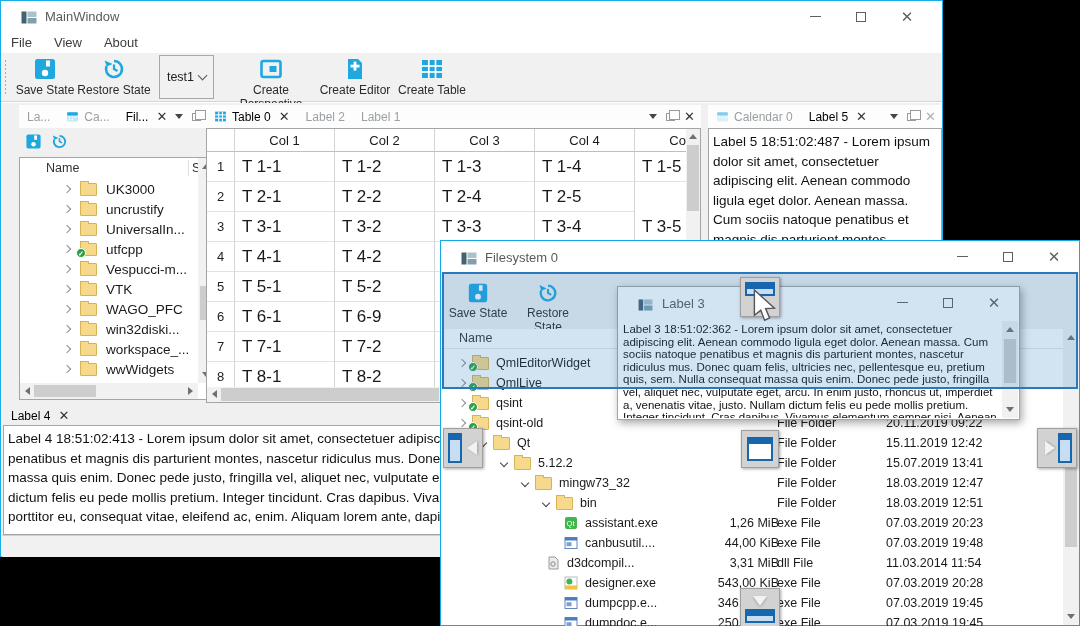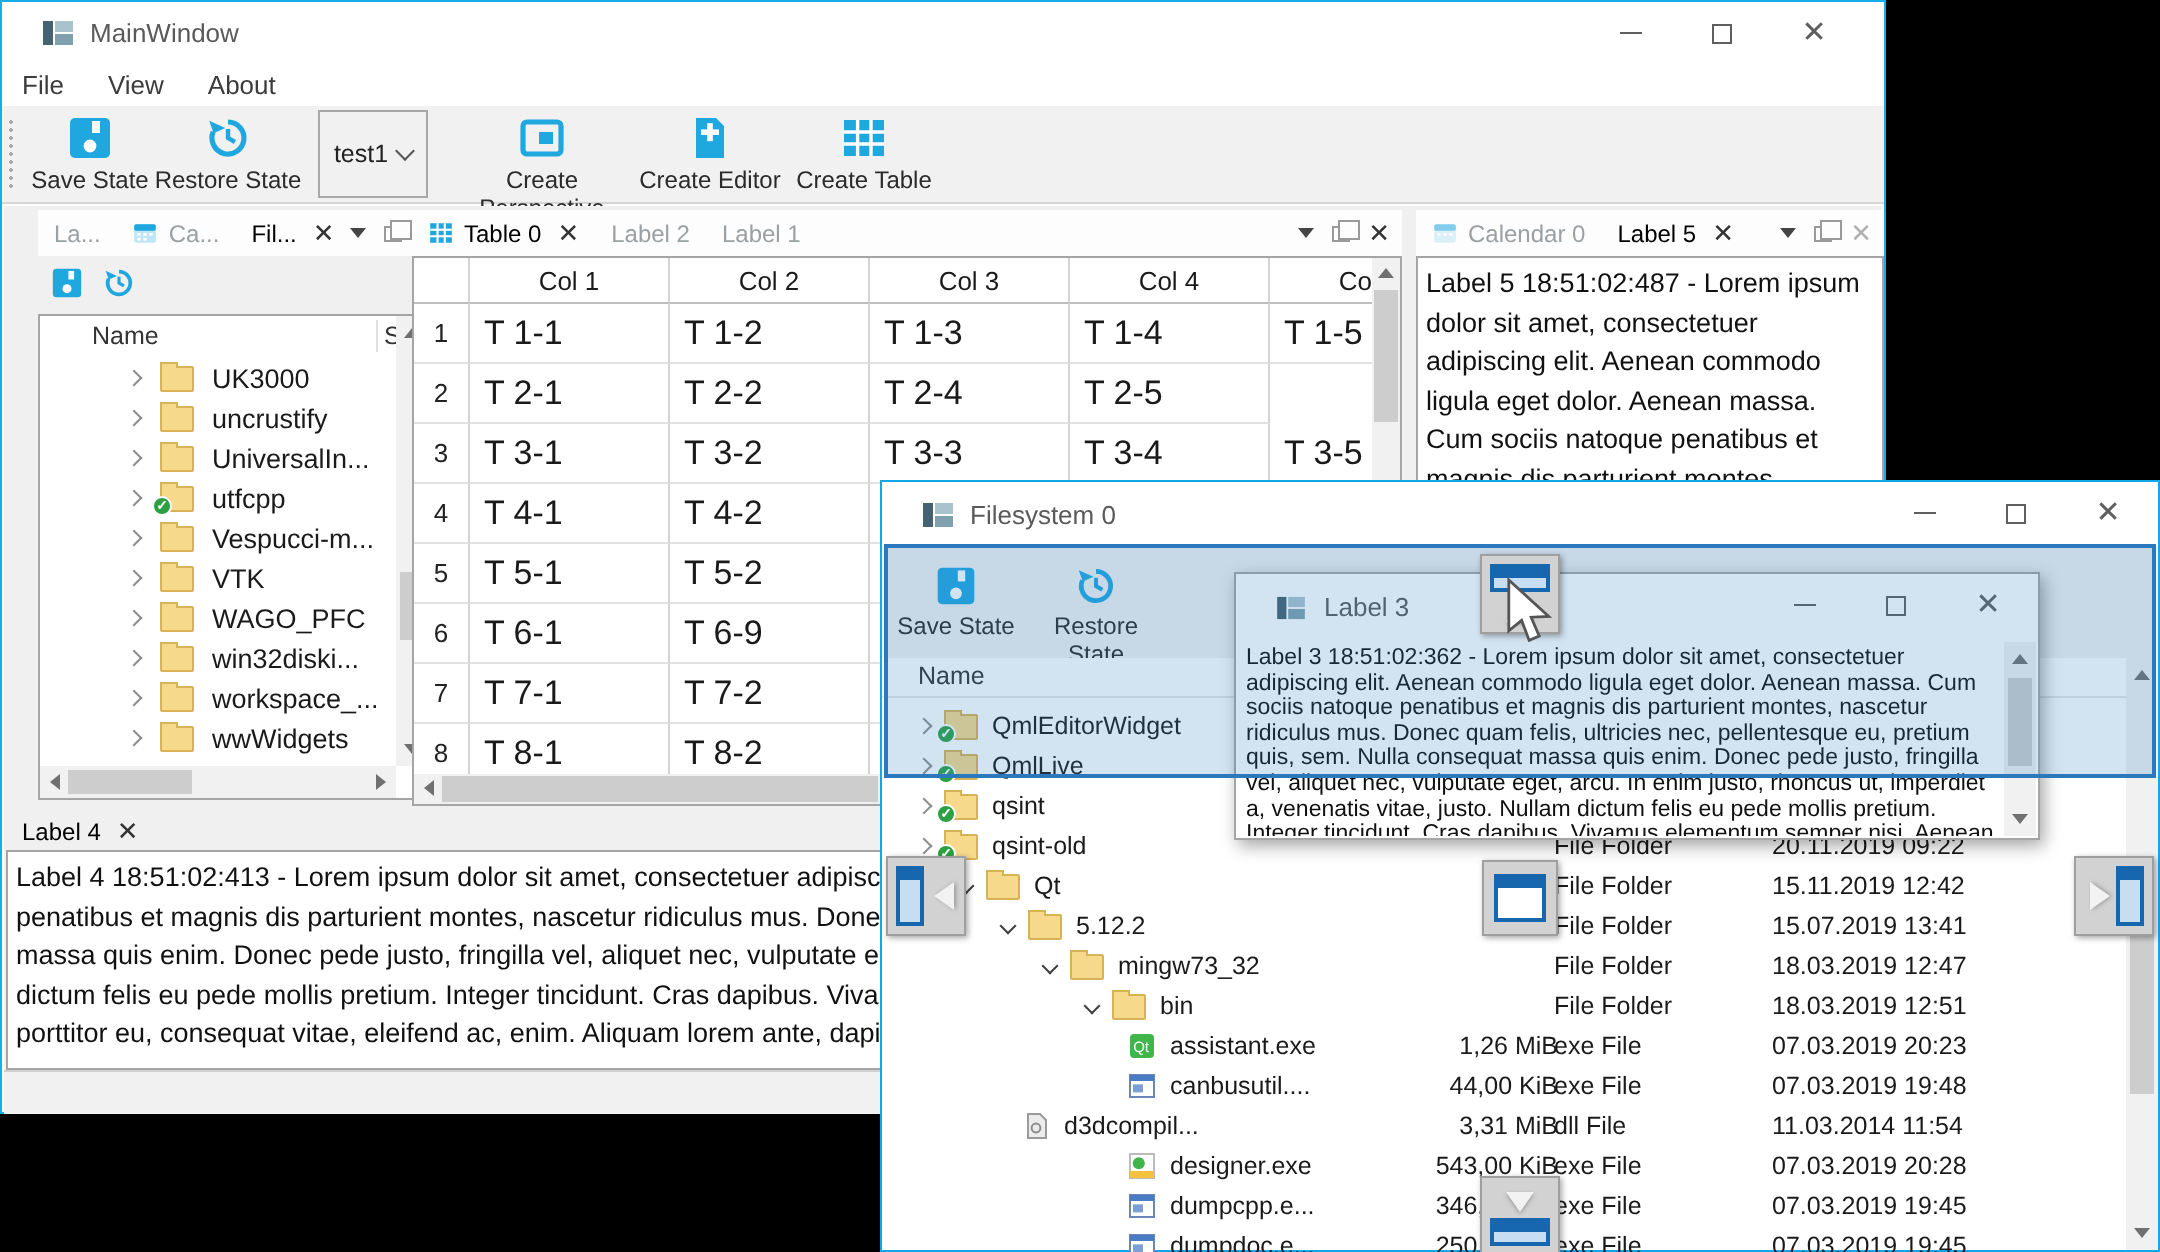--- a/index.html
+++ b/index.html
@@ -646,21 +646,21 @@
             <span class="fi"><svg width="14" height="14" viewBox="0 0 14 14">
                 <rect x="1" y="1.5" width="12" height="11" fill="#fff" stroke="#6b86b8"></rect>
                 <rect x="1" y="1.5" width="12" height="3" fill="#4a7cc4"></rect>
                 <rect x="2.5" y="6.2" width="5" height="4" fill="#7aa0d4"></rect>
               </svg></span>
             <span class="fname">canbusutil....</span>
             <span class="fs-size">44,00 KiB</span>
             <span class="fs-type">exe File</span>
             <span class="fs-date">07.03.2019 19:48</span>
           </div>
-          <div class="fs-row" style="top: 280px; padding-left: 70px;">
+          <div class="fs-row" style="top: 280px; padding-left: 105px;">
             <span class="fi"><svg width="14" height="14" viewBox="0 0 14 14">
                 <path d="M3 1 h6 l3 3 v9 h-9 z" fill="#ececec" stroke="#9a9a9a"></path>
                 <circle cx="7" cy="8" r="2.2" fill="none" stroke="#8a8a8a"></circle>
               </svg></span>
             <span class="fname">d3dcompil...</span>
             <span class="fs-size">3,31 MiB</span>
             <span class="fs-type">dll File</span>
             <span class="fs-date">11.03.2014 11:54</span>
           </div>
           <div class="fs-row" style="top: 300px; padding-left: 123px;">

